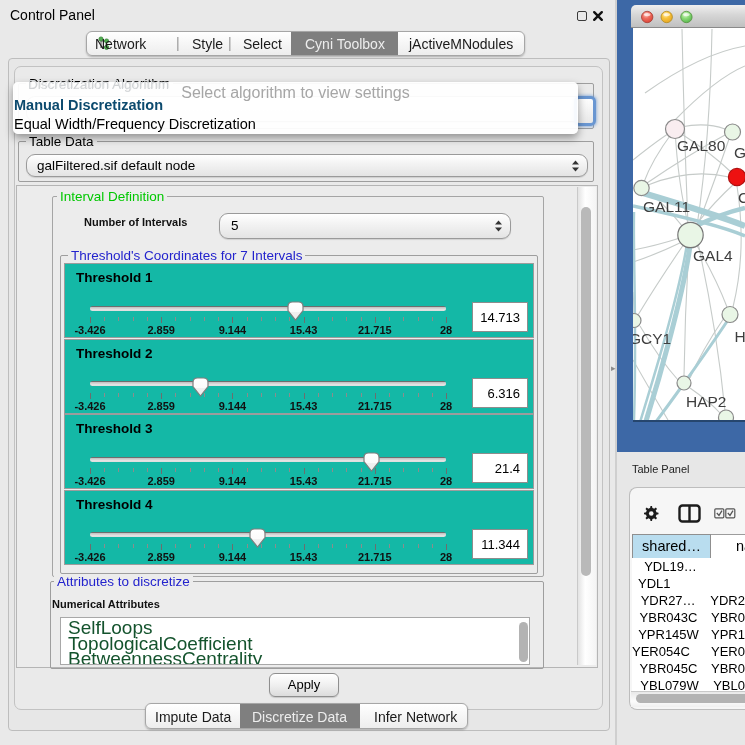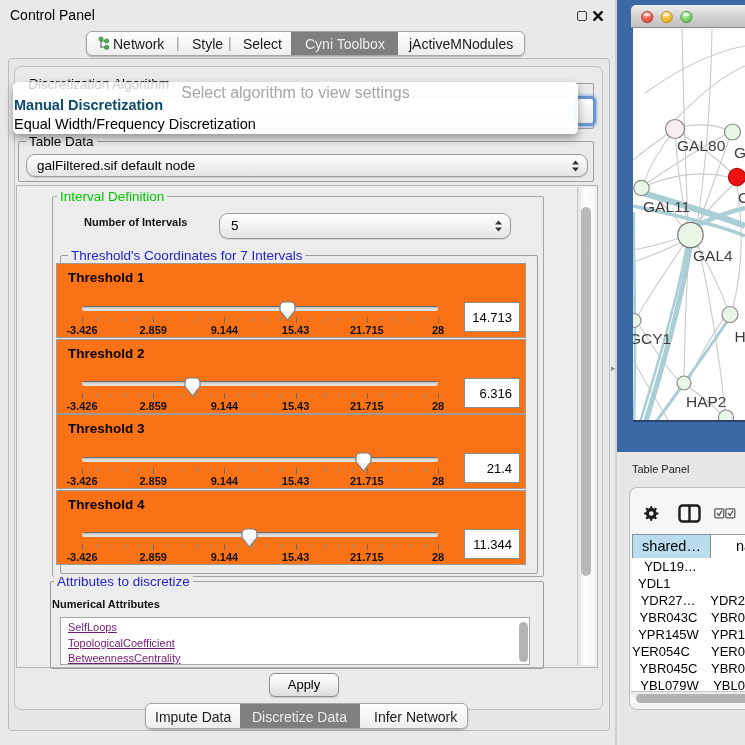--- a/index.html
+++ b/index.html
@@ -11,39 +11,39 @@
   
   .grp{position:absolute;border:1px solid #9e9e9e;border-radius:2px;}
   .grplbl{position:absolute;font-size:13.5px;background:#eaeaea;padding:0 3px;line-height:13px;}
   
   .combo{position:absolute;border:1px solid #9a9a9a;border-radius:9px;
      background:linear-gradient(180deg,#ffffff 0%,#f2f2f2 45%,#e4e4e4 100%);
      box-shadow:0 1px 1px rgba(0,0,0,0.12);}
   .combo .txt{position:absolute;left:11px;top:0;font-size:13.5px;color:#000;}
   .stepper{position:absolute;right:7px;top:50%;transform:translateY(-50%);width:9px;height:12px;}
   
-  .thbox{position:absolute;left:56px;width:468px;height:73px;background:#f97316;
+  .thbox{position:absolute;left:64px;width:468px;height:73px;background:#14b8a6;
          border:1px solid #9c9c9c;}
   .thtitle{position:absolute;left:11px;top:6px;font-size:13.5px;font-weight:bold;color:#000;}
   .track{position:absolute;left:25px;width:356px;height:5px;border-radius:2.5px;
      background:linear-gradient(180deg,#6e6e6e 0px,#6e6e6e 1px,#c6c6c6 1.5px,#e9e9e9 4px,#d6d6d6 5px);
      top:41.5px;}
   .ticksminor{position:absolute;left:25px;width:357px;height:4px;top:53px;
      background:repeating-linear-gradient(90deg,#8c8c8c 0,#8c8c8c 1px,transparent 1px,transparent 14.24px);}
   .ticksmajor{position:absolute;left:25px;width:357px;height:6px;top:53px;
      background:repeating-linear-gradient(90deg,#6d6d6d 0,#6d6d6d 1px,transparent 1px,transparent 71.2px);}
   .slabel{position:absolute;top:60px;font-size:11px;font-weight:bold;color:#111;transform:translateX(-50%);}
   .vbox{position:absolute;left:407px;top:38px;width:47px;height:28px;background:#fff;
      border:1px solid #8d8d8d;font-size:13px;text-align:right;padding-right:7px;line-height:29px;color:#000;}
   .thumb{position:absolute;top:37px;}
   
   .tabstrip{position:absolute;background:linear-gradient(180deg,#ffffff,#ededed);
      border:1px solid #a6a6a6;border-radius:6px;box-shadow:0 1px 2px rgba(0,0,0,0.25);
      font-size:14px;color:#1a1a1a;}
-  .listitem{font-size:11px;color:#701a75;line-height:15.5px;text-decoration:underline;}
+  .listitem{font-size:19px;color:#14532d;line-height:15.5px;}
 </style>
 </head>
 <body>
 
 <div class="abs" style="left:0;top:0;width:617px;height:745px;background:#e9e9e9;"></div>
 <div class="abs" style="left:10px;top:7px;font-size:14px;color:#000;">Control Panel</div>
 
 <div class="abs" style="left:577px;top:11px;width:8px;height:8px;border:1.5px solid #3a3a3a;border-radius:2px;"></div>
 <svg class="abs" style="left:592px;top:10px;" width="12" height="12" viewBox="0 0 12 12">
  <path d="M2.2,2.2 L9.8,9.8 M9.8,2.2 L2.2,9.8" stroke="#111" stroke-width="2.4" stroke-linecap="round"></path>
@@ -54,21 +54,21 @@
 <div class="abs" style="left:14px;top:66px;width:587px;height:642px;border:1px solid #c2c2c2;border-radius:7px;background:#eaeaea;"></div>
 
 <div class="tabstrip" style="left:86px;top:31px;width:437px;height:23px;">
   <div class="abs" style="left:204px;top:0;width:107px;height:23px;background:#7f7f7f;"></div>
   <svg class="abs" style="left:11px;top:4px;" width="12" height="15" viewBox="0 0 12 15">
     <path d="M3,3 L3,12 M3,5 L8,5 M3,11 L8,11" stroke="#6d6d6d" stroke-width="1.2" fill="none"></path>
     <circle cx="3" cy="3" r="2.1" fill="#4fae4f" stroke="#2e7d2e" stroke-width="0.7"></circle>
     <circle cx="8.6" cy="5" r="2.1" fill="#4fae4f" stroke="#2e7d2e" stroke-width="0.7"></circle>
     <circle cx="8.6" cy="11.4" r="2.1" fill="#4fae4f" stroke="#2e7d2e" stroke-width="0.7"></circle>
   </svg>
-  <div class="abs" style="left:26px;top:4px;">Network</div>
+  <div class="abs" style="left:8px;top:4px;">Network</div>
   <div class="abs" style="left:89px;top:3px;color:#999;">|</div>
   <div class="abs" style="left:105px;top:4px;">Style</div>
   <div class="abs" style="left:141px;top:3px;color:#999;">|</div>
   <div class="abs" style="left:156px;top:4px;">Select</div>
   <div class="abs" style="left:218px;top:4px;color:#ededed;">Cyni Toolbox</div>
   <div class="abs" style="left:322px;top:4px;">jActiveMNodules</div>
 </div>
 
 <div class="grp" style="left:18px;top:83px;width:574px;height:44px;"></div>
 <div class="grplbl" style="left:26px;top:77px;">Discretization Algorithm</div>

